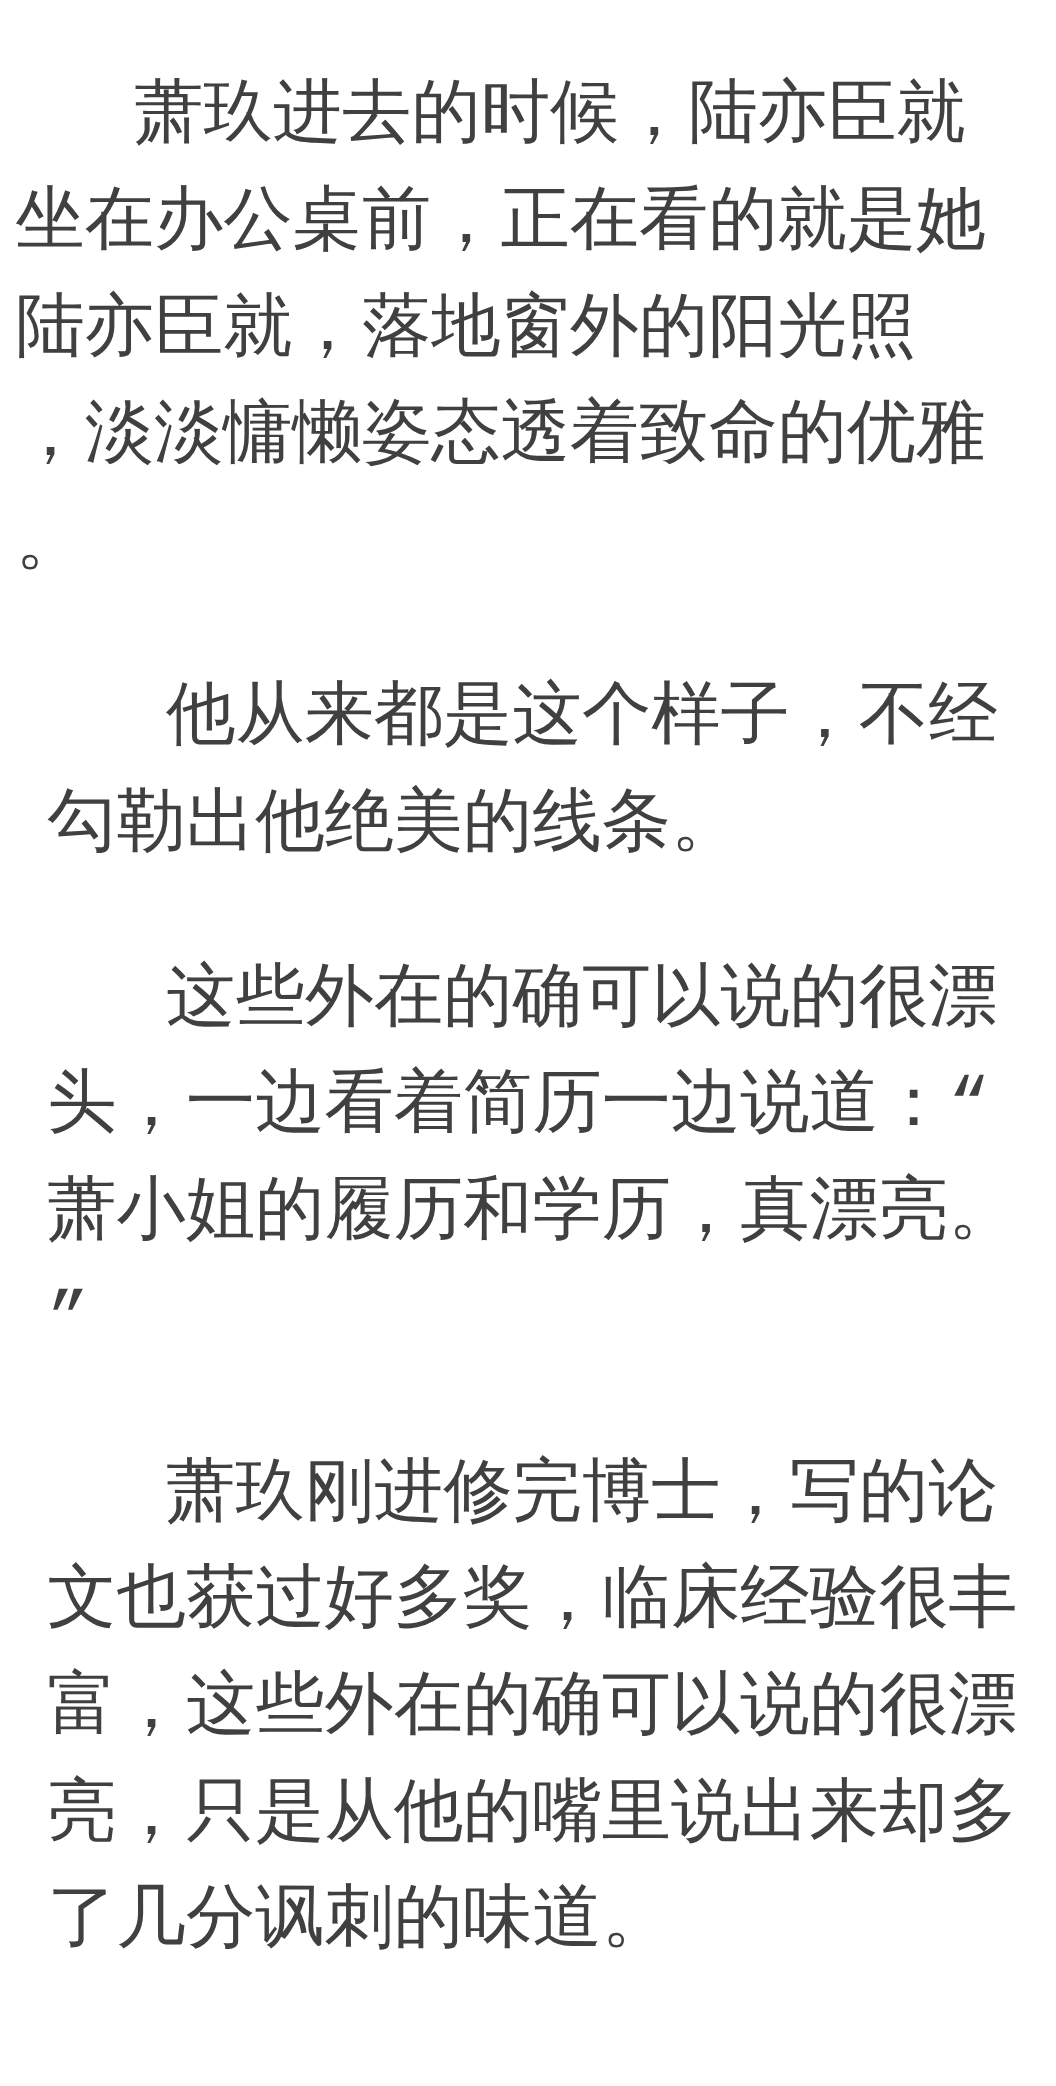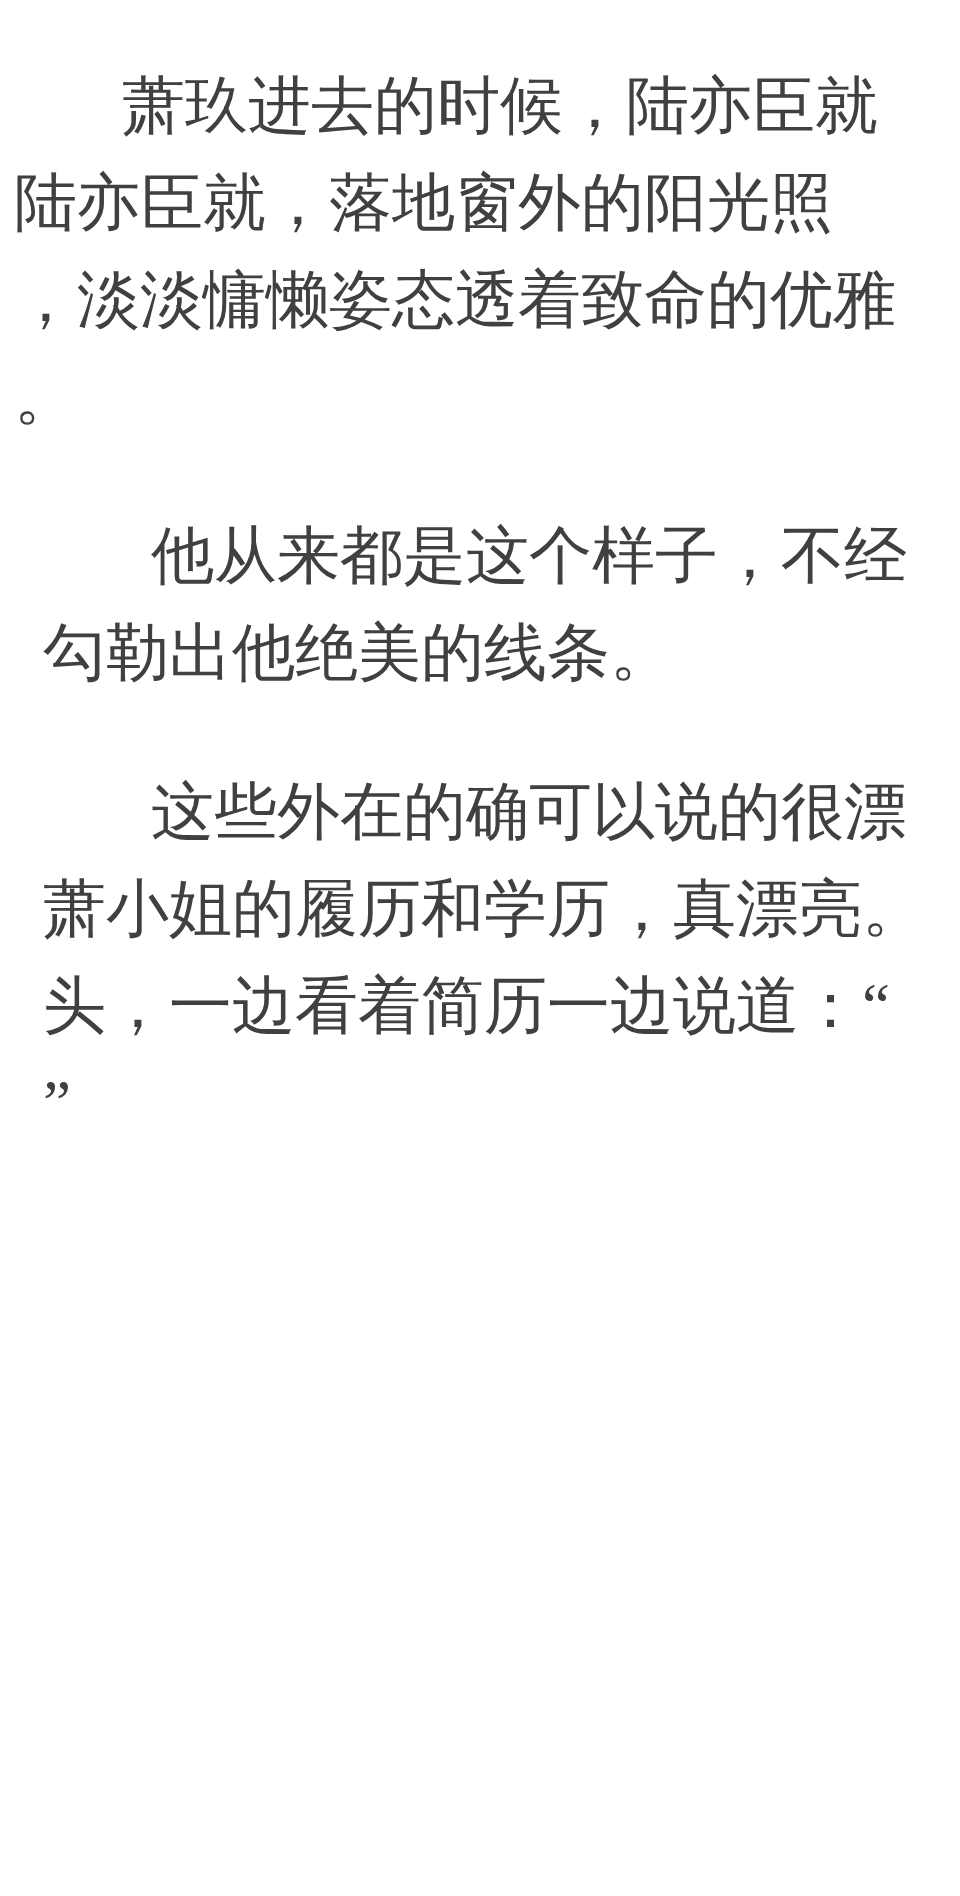--- a/index.html
+++ b/index.html
@@ -15,48 +15,56 @@
   .reading-area {
     box-sizing: border-box;
     width: 960px;
     height: 1896px;
     padding: 58px 14px 0 14px;
     font-family: "Liberation Serif", "DejaVu Serif", serif;
     font-size: 63px;
     line-height: 97px;
     color: #404040;
   }
-  .para { margin: 0; }
+  .para { margin: 0; font-family: Liberation Mono, monospace; }
   .para + .para { margin-top: 62px; margin-left: 29px; }
   .line {
     height: 97px;
     white-space: nowrap;
     overflow: visible;
     letter-spacing: 0px;
   }
   .line.first { padding-left: 108px; }
 </style>
 </head>
 <body>
 
 <div class="reading-area">
 
   <div class="para">
     <div class="line first">萧玖进去的时候，陆亦臣就</div>
+    <div class="line">坐在办公桌前，正在看的就是她</div>
     <div class="line">陆亦臣就，落地窗外的阳光照</div>
     <div class="line">，淡淡慵懒姿态透着致命的优雅</div>
     <div class="line">。</div>
   </div>
 
   <div class="para">
     <div class="line first">他从来都是这个样子，不经</div>
     <div class="line">勾勒出他绝美的线条。</div>
   </div>
 
   <div class="para">
     <div class="line first">这些外在的确可以说的很漂</div>
+    <div class="line">头，一边看着简历一边说道：“</div>
     <div class="line">萧小姐的履历和学历，真漂亮。</div>
-    <div class="line">头，一边看着简历一边说道：“</div>
     <div class="line">”</div>
   </div>
 
+  <div class="para">
+    <div class="line first">萧玖刚进修完博士，写的论</div>
+    <div class="line">文也获过好多奖，临床经验很丰</div>
+    <div class="line">富，这些外在的确可以说的很漂</div>
+    <div class="line">亮，只是从他的嘴里说出来却多</div>
+    <div class="line">了几分讽刺的味道。</div>
+  </div>
 
 </div>
 
 </body></html>

